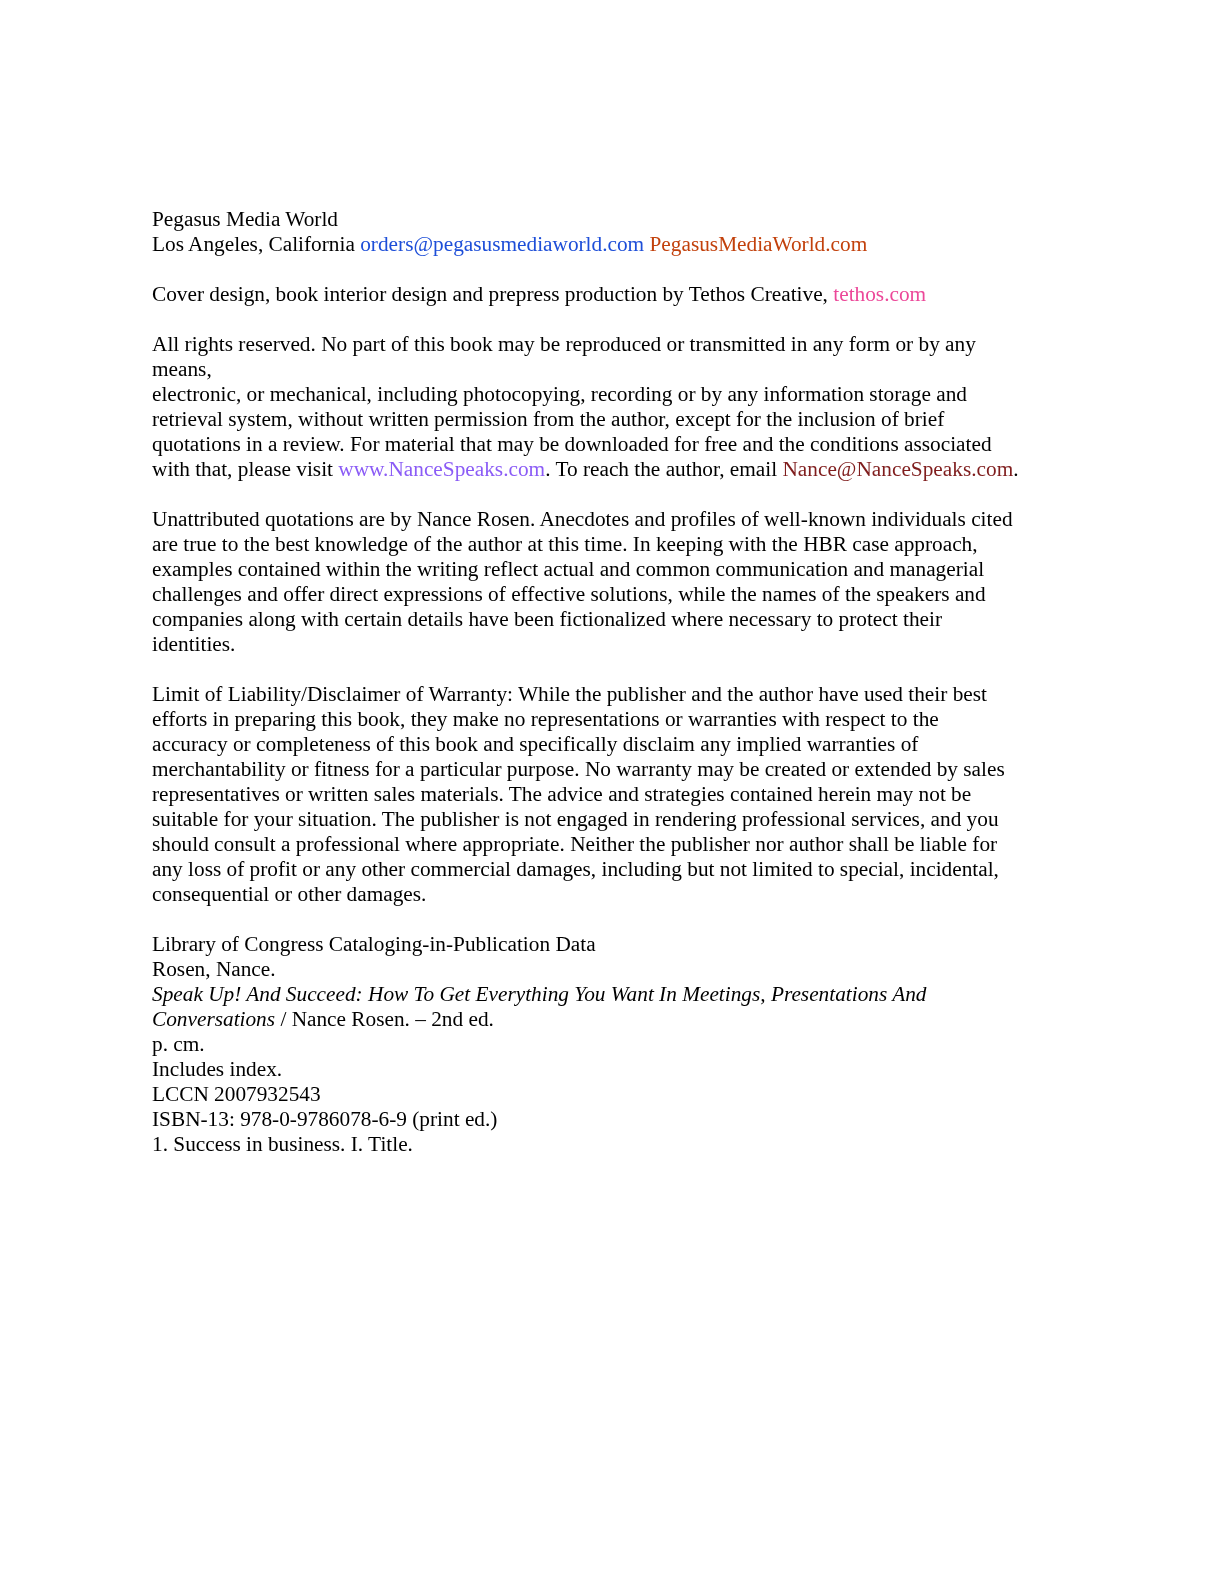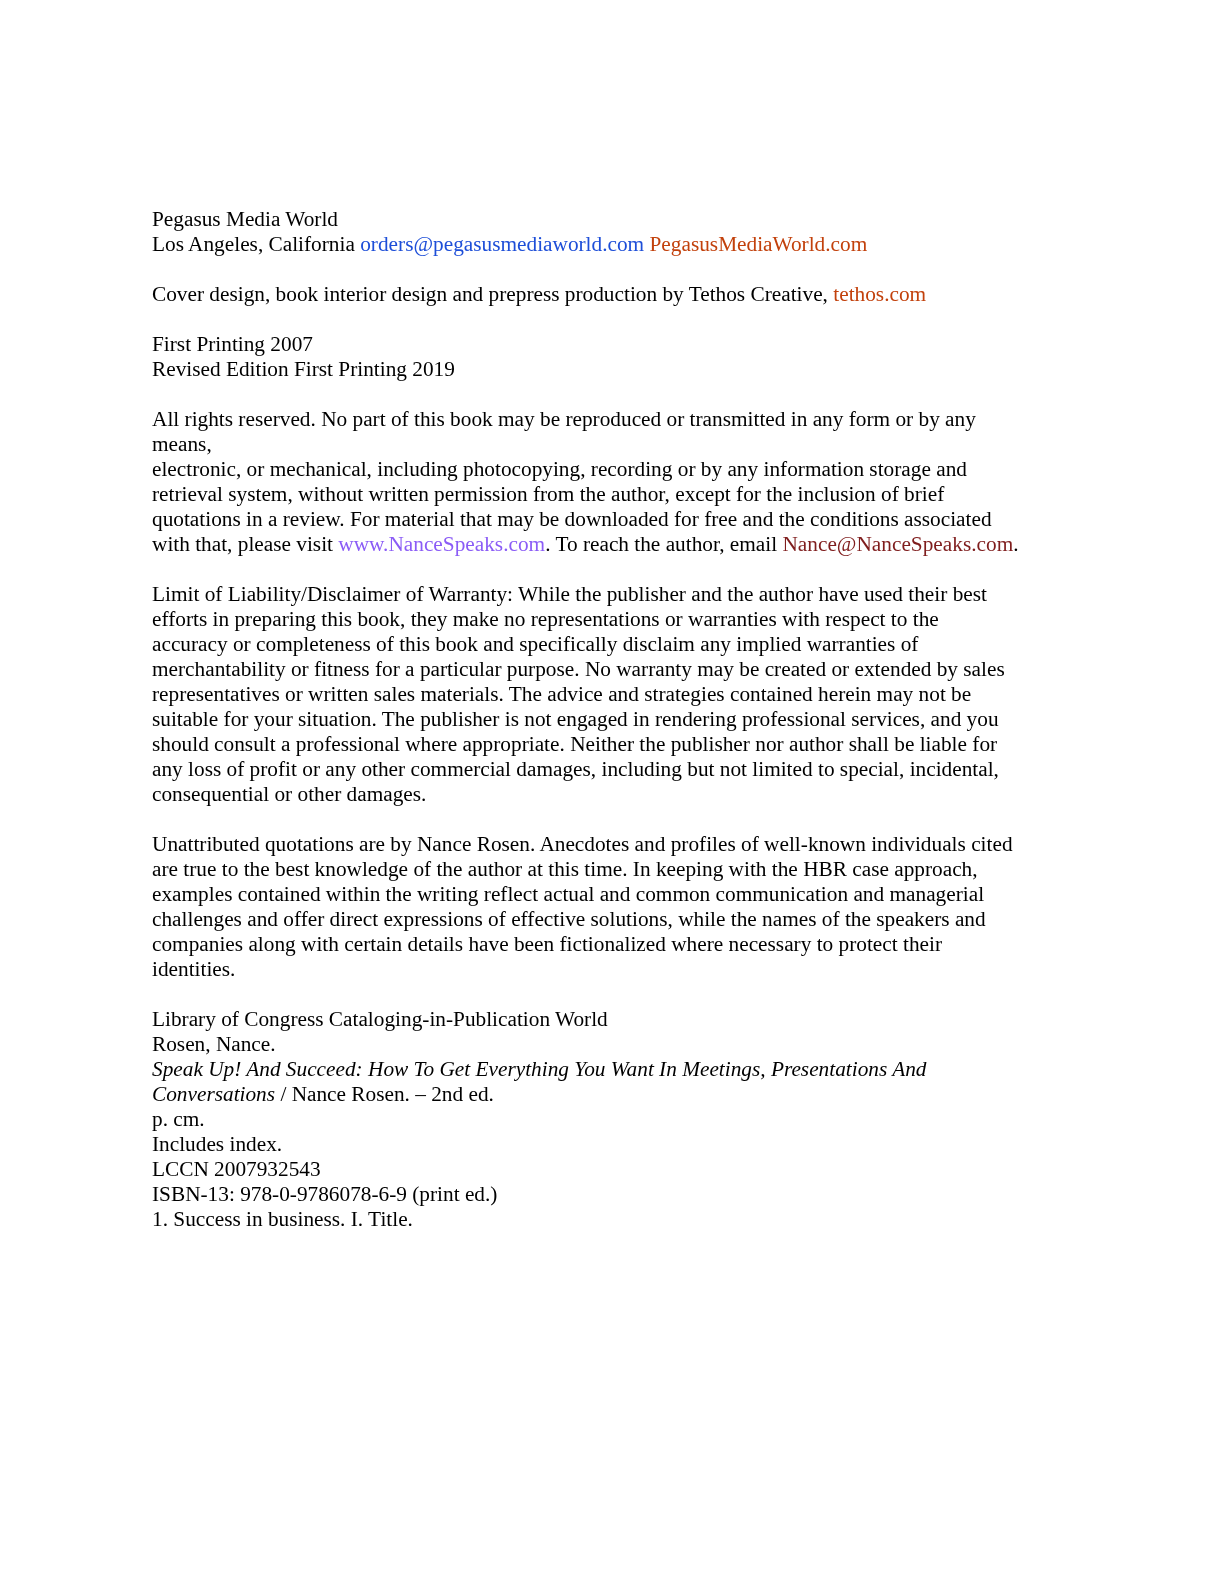--- a/index.html
+++ b/index.html
@@ -39,51 +39,49 @@
 </head>
 <body style="background: rgb(255, 255, 255);">
 
 <div class="page">
   <div class="content" style="color: rgb(0, 0, 0);">
 
     <p class="para"><span>Pegasus Media World
 Los Angeles, California </span><a href="#" class="link" style="color: #1d4ed8;">orders@pegasusmediaworld.com</a><span> </span><a href="#" class="link" style="color: #c2410c;">PegasusMediaWorld.com</a></p>
 
 
-    <p class="para"><span>Cover design, book interior design and prepress production by Tethos Creative, </span><a href="#" class="link" style="color: #c2410c;">tethos.com</a></p>
+    <p class="para"><span>Cover design, book interior design and prepress production by Tethos Creative, </span><a href="#" class="link" style="color: #ec4899;">tethos.com</a></p>
 
 
-    <p class="para"><span>First Printing 2007
-Revised Edition First Printing 2019</span></p>
 
     <p class="para"><span>All rights reserved. No part of this book may be reproduced or transmitted in any form or by any
 means,
 electronic, or mechanical, including photocopying, recording or by any information storage and
 retrieval system, without written permission from the author, except for the inclusion of brief
 quotations in a review. For material that may be downloaded for free and the conditions associated
 with that, please visit </span><a href="#" class="link" style="color: #8b5cf6;">www.NanceSpeaks.com</a><span>. To reach the author, email </span><a href="#" class="link" style="color: #7f1d1d;">Nance@NanceSpeaks.com</a><span>.</span></p>
+
+    <p class="para"><span>Unattributed quotations are by Nance Rosen. Anecdotes and profiles of well-known individuals cited
+are true to the best knowledge of the author at this time. In keeping with the HBR case approach,
+examples contained within the writing reflect actual and common communication and managerial
+challenges and offer direct expressions of effective solutions, while the names of the speakers and
+companies along with certain details have been fictionalized where necessary to protect their
+identities.</span></p>
 
     <p class="para"><span>Limit of Liability/Disclaimer of Warranty: While the publisher and the author have used their best
 efforts in preparing this book, they make no representations or warranties with respect to the
 accuracy or completeness of this book and specifically disclaim any implied warranties of
 merchantability or fitness for a particular purpose. No warranty may be created or extended by sales
 representatives or written sales materials. The advice and strategies contained herein may not be
 suitable for your situation. The publisher is not engaged in rendering professional services, and you
 should consult a professional where appropriate. Neither the publisher nor author shall be liable for
 any loss of profit or any other commercial damages, including but not limited to special, incidental,
 consequential or other damages.</span></p>
 
-    <p class="para"><span>Unattributed quotations are by Nance Rosen. Anecdotes and profiles of well-known individuals cited
-are true to the best knowledge of the author at this time. In keeping with the HBR case approach,
-examples contained within the writing reflect actual and common communication and managerial
-challenges and offer direct expressions of effective solutions, while the names of the speakers and
-companies along with certain details have been fictionalized where necessary to protect their
-identities.</span></p>
-
-    <p class="para"><span>Library of Congress Cataloging-in-Publication World
+    <p class="para"><span>Library of Congress Cataloging-in-Publication Data
 Rosen, Nance.
 </span><i class="italic">Speak Up! And Succeed: How To Get Everything You Want In Meetings, Presentations And
 Conversations</i><span> / Nance Rosen. – 2nd ed.
 p. cm.
 Includes index.
 LCCN 2007932543
 ISBN-13: 978-0-9786078-6-9 (print ed.)
 1. Success in business. I. Title.</span></p>
 
   </div>

